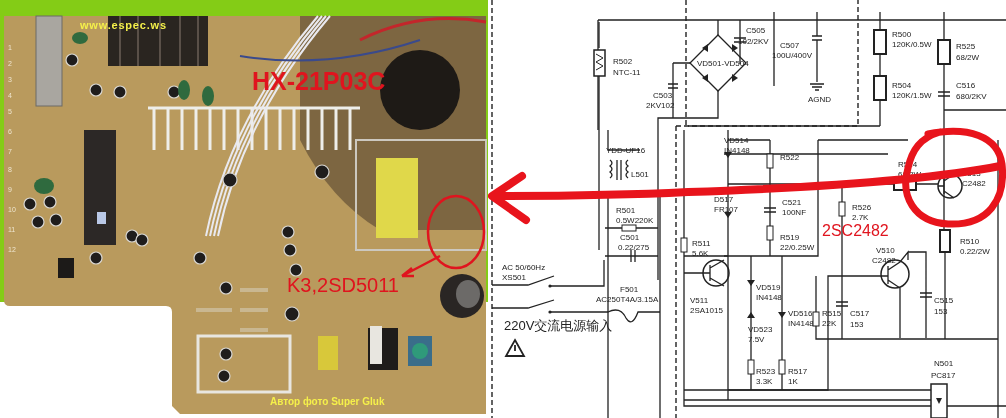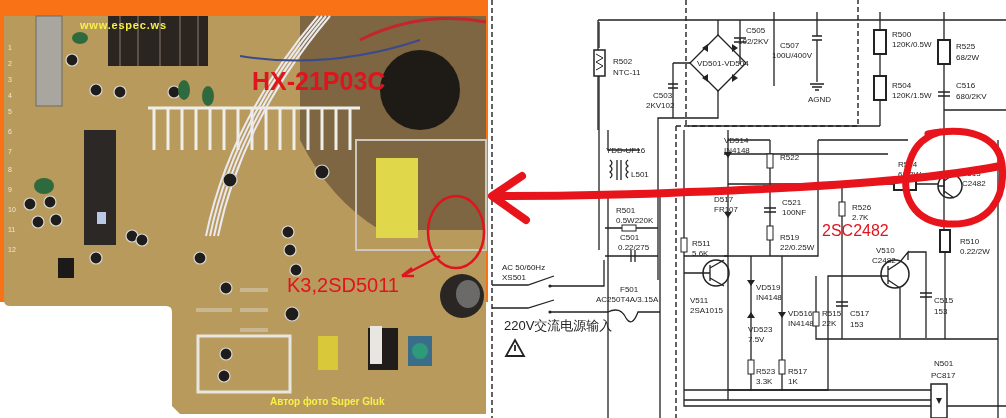--- a/index.html
+++ b/index.html
@@ -1,17 +1,17 @@
 <!DOCTYPE html>
 <html><head>
 <meta charset="utf-8">
 <style>
   html,body{margin:0;padding:0;background:#fff;}
   body{width:1006px;height:418px;position:relative;overflow:hidden;font-family:"Liberation Sans",sans-serif;}
-  #photo{position:absolute;left:0;top:0;width:488px;height:302px;background:#f97316;}
+  #photo{position:absolute;left:0;top:0;width:488px;height:302px;background:#84cc16;}
   #schematic{position:absolute;left:488px;top:0;width:518px;height:418px;background:#fff;}
   svg text{font-family:"Liberation Sans",sans-serif;}
   .lbl{font-size:8px;fill:#222;}
   .wire{stroke:#222;stroke-width:1.3;fill:none;}
   .dash{stroke:#222;stroke-width:1.4;fill:none;stroke-dasharray:5 3;}
 </style>
 </head>
 <body>
 
 <div id="photo">

